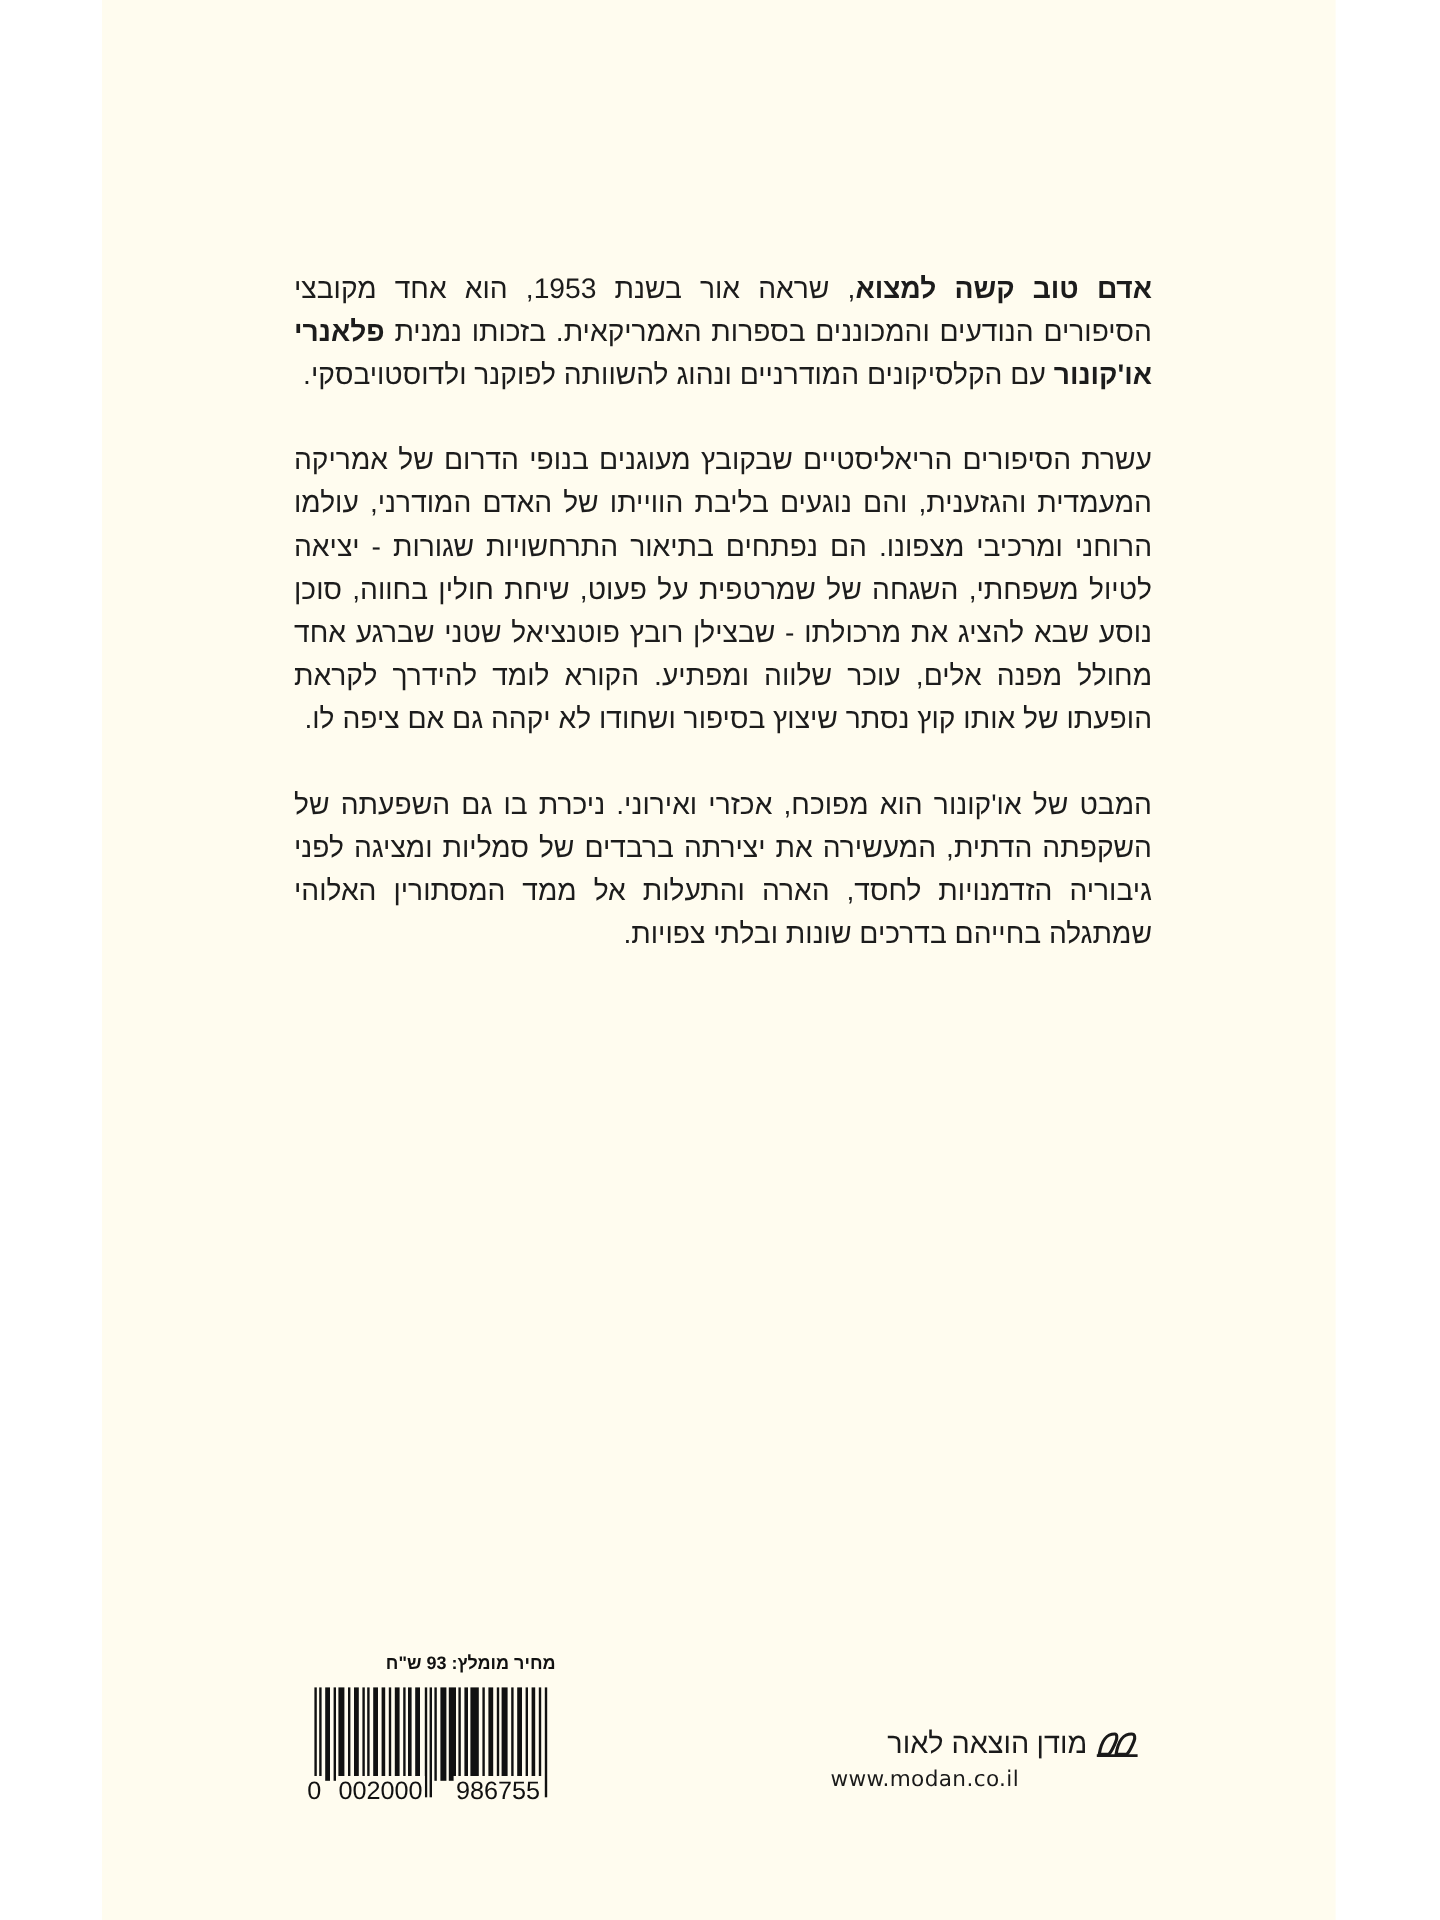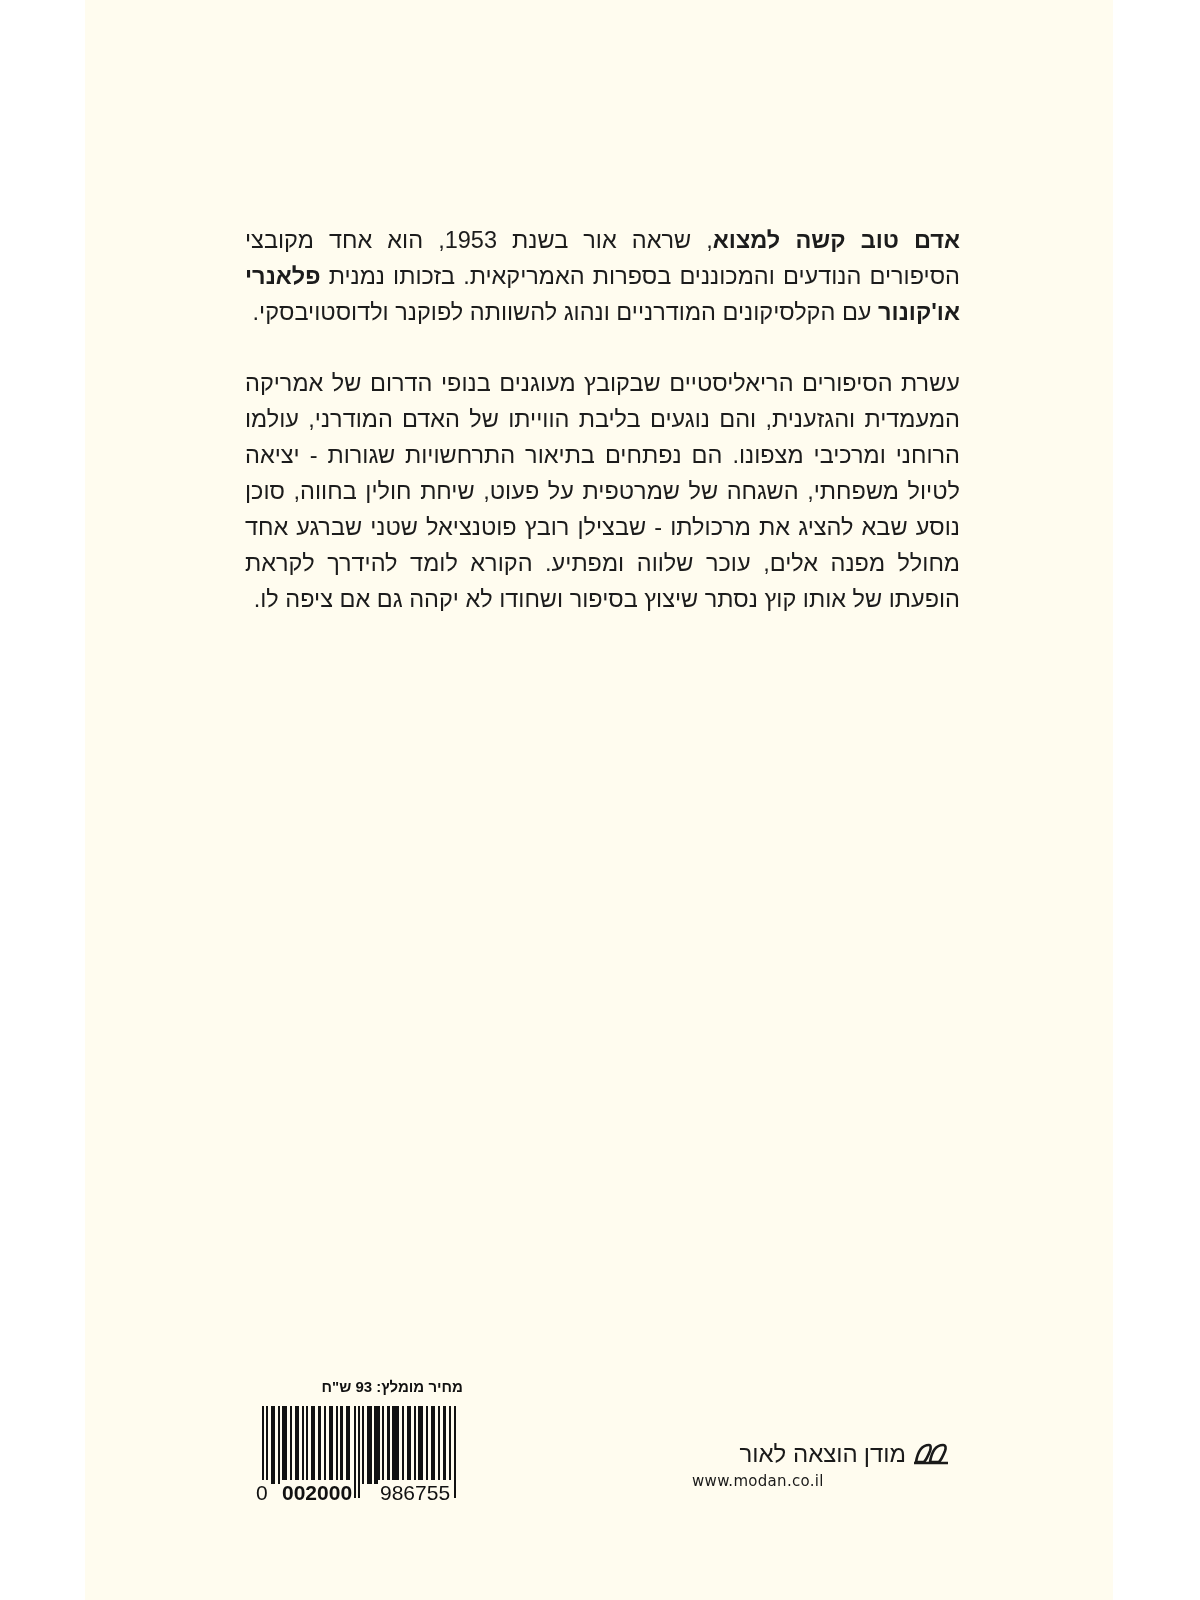--- a/index.html
+++ b/index.html
@@ -108,34 +108,35 @@
       font-weight: normal;
     }
     .publisher-tagline {
       font-weight: normal;
       margin-left: 44px;
     }
     .publisher-url {
       direction: ltr;
       text-align: left;
       font-family: "DejaVu Sans", sans-serif;
-      font-size: 15px;
+      font-size: 18px;
       margin-top: 4px;
       padding-left: 2px;
       letter-spacing: 0.3px;
     }
   </style>
 </head>
 <body>
 
 <div class="page"></div>
 
 <div class="blurb">
   <p><b>אדם טוב קשה למצוא</b><span>, שראה אור בשנת 1953, הוא אחד מקובצי הסיפורים הנודעים והמכוננים בספרות האמריקאית. בזכותו נמנית </span><b>פלאנרי או'קונור</b><span> עם הקלסיקונים המודרניים ונהוג להשוותה לפוקנר ולדוסטויבסקי.</span></p>
   <p>עשרת הסיפורים הריאליסטיים שבקובץ מעוגנים בנופי הדרום של אמריקה המעמדית והגזענית, והם נוגעים בליבת הווייתו של האדם המודרני, עולמו הרוחני ומרכיבי מצפונו. הם נפתחים בתיאור התרחשויות שגורות - יציאה לטיול משפחתי, השגחה של שמרטפית על פעוט, שיחת חולין בחווה, סוכן נוסע שבא להציג את מרכולתו - שבצילן רובץ פוטנציאל שטני שברגע אחד מחולל מפנה אלים, עוכר שלווה ומפתיע. הקורא לומד להידרך לקראת הופעתו של אותו קוץ נסתר שיצוץ בסיפור ושחודו לא יקהה גם אם ציפה לו.</p>
+  <p>המבט של או'קונור הוא מפוכח, אכזרי ואירוני. ניכרת בו גם השפעתה של השקפתה הדתית, המעשירה את יצירתה ברבדים של סמליות ומציגה לפני גיבוריה הזדמנויות לחסד, הארה והתעלות אל ממד המסתורין האלוהי שמתגלה בחייהם בדרכים שונות ובלתי צפויות.</p>
 </div>
 
 <div class="price">מחיר מומלץ: 93 ש"ח</div>
 
 <div class="barcode">
   <svg width="210" height="92" viewBox="0 0 210 92" xmlns="http://www.w3.org/2000/svg">
     <g fill="#111">
       <rect x="4" y="0" width="2" height="92"></rect>
       <rect x="8" y="0" width="2" height="92"></rect>
       <rect x="13" y="0" width="4" height="78"></rect>
@@ -169,21 +170,21 @@
       <rect x="180" y="0" width="2" height="78"></rect>
       <rect x="185" y="0" width="3" height="78"></rect>
       <rect x="191" y="0" width="2" height="92"></rect>
       <rect x="196" y="0" width="2" height="92"></rect>
     </g>
   </svg>
 </div>
 
 <div class="barcode-digits">
   <span style="left:-2px;">0</span>
-  <span style="left:24px;font-weight:bold;">002000</span>
+  <span style="left:24px;">002000</span>
   <span style="left:122px;">986755</span>
 </div>
 
 <div class="publisher">
   <div class="publisher-line">
     <span class="publisher-logo">
       <svg width="38" height="24" viewBox="0 0 38 24" xmlns="http://www.w3.org/2000/svg">
         <path d="M4 20 C6 8, 10 3, 17 3 C19 3, 19 6, 18 9 C16 14, 14 18, 12 20 Z" fill="none" stroke="#1a1a1a" stroke-width="2.6" stroke-linejoin="round"></path>
         <path d="M18 20 C20 8, 24 3, 31 3 C34 3, 34 6, 33 9 C31 14, 29 18, 27 20 Z" fill="none" stroke="#1a1a1a" stroke-width="2.6" stroke-linejoin="round"></path>
         <path d="M2 21 L36 21" stroke="#1a1a1a" stroke-width="2.4"></path>

